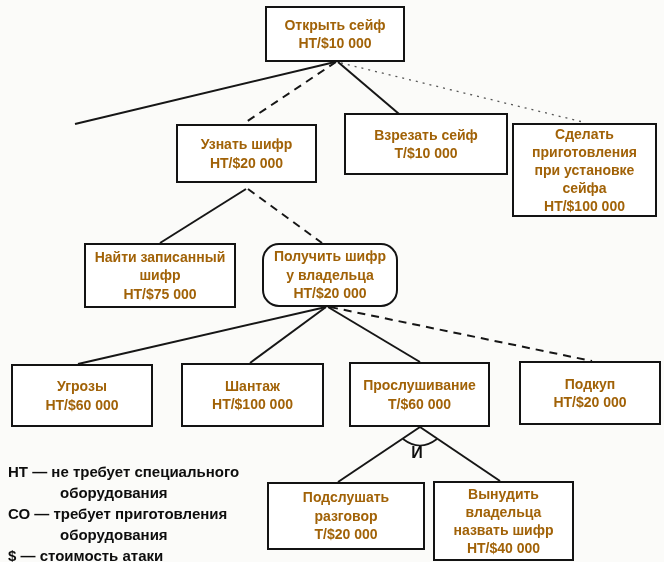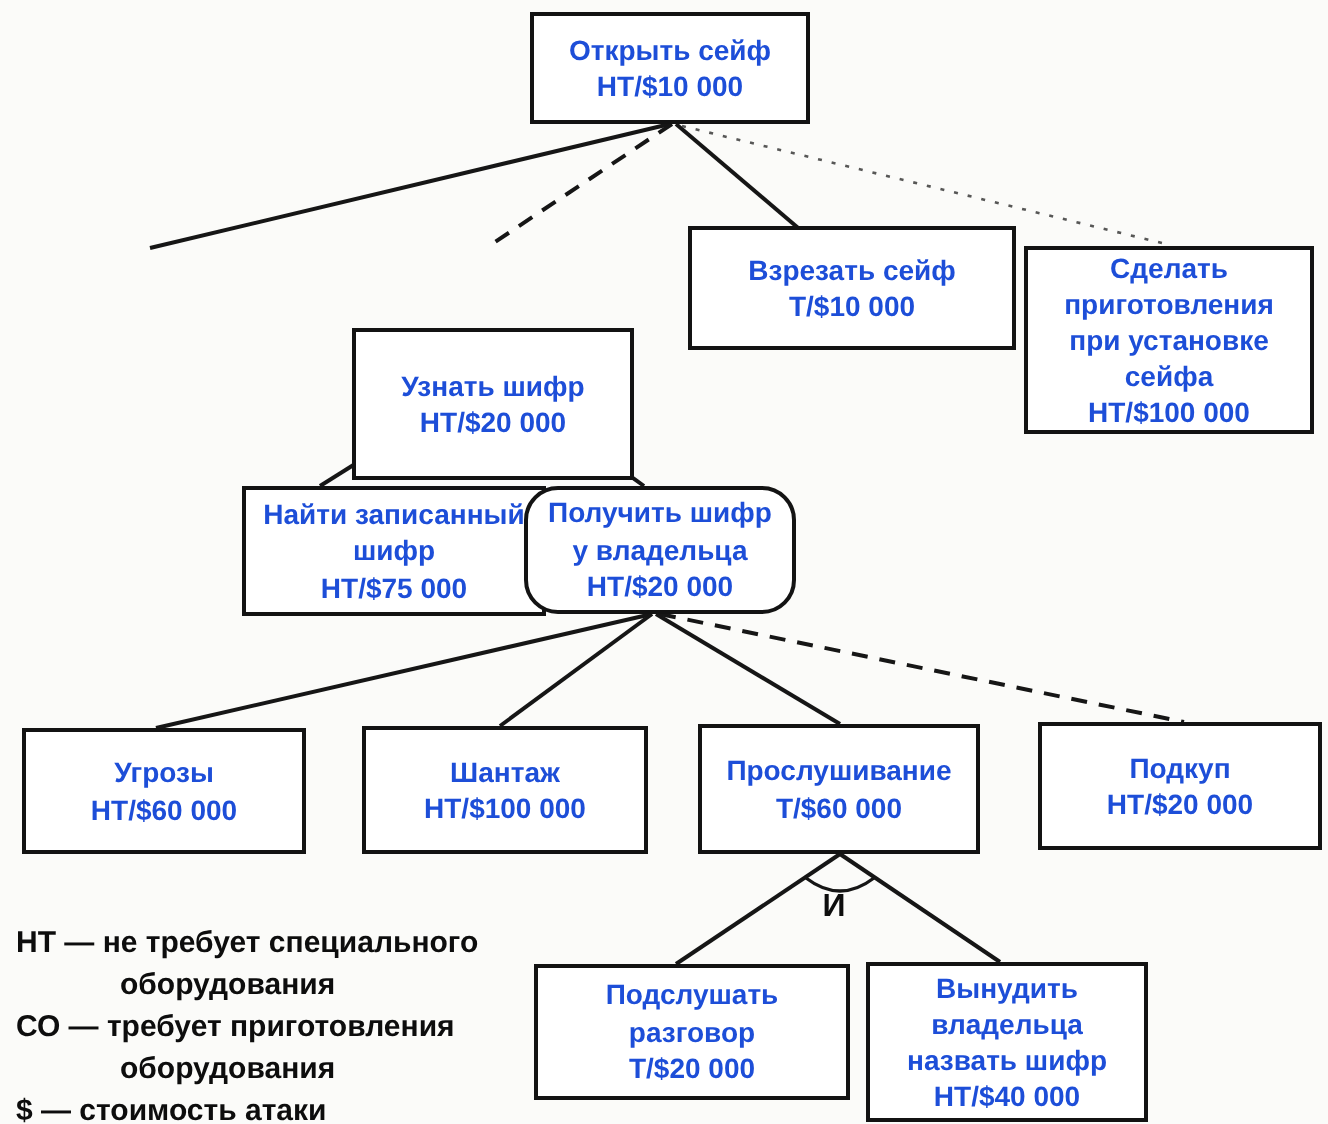--- a/index.html
+++ b/index.html
@@ -21,21 +21,21 @@
     position: absolute;
     left: 0; top: 0;
     width: 664px; height: 562px;
     z-index: 0;
   }
   .node {
     position: absolute;
     box-sizing: border-box;
     background: #ffffff;
     border: 2px solid #131313;
-    color: #1d4ed8;
+    color: #a16207;
     font-weight: bold;
     font-size: 14px;
     line-height: 1.32;
     text-align: center;
     white-space: pre-line;
     display: flex;
     align-items: center;
     justify-content: center;
     z-index: 1;
     padding: 1px 2px;
@@ -83,33 +83,33 @@
     <line class="edge-solid" x1="420" y1="427" x2="338" y2="482"></line>
     <line class="edge-solid" x1="420" y1="427" x2="500" y2="481"></line>
     <path class="and-arc" d="M 403 439 Q 420 452 437 439"></path>
     <text class="and-text" x="417" y="458" text-anchor="middle">И</text>
   </svg>
 
   <div class="node" style="left:265px; top:6px;  width:140px; height:56px;">Открыть сейф
 НТ/$10 000</div>
 
 
-  <div class="node" style="left:176px; top:124px; width:141px; height:76px;margin-top:40px;">Узнать шифр
+  <div class="node" style="left:176px; top:124px; width:141px; height:59px;">Узнать шифр
 НТ/$20 000</div>
 
   <div class="node" style="left:344px; top:113px; width:164px; height:62px;">Взрезать сейф
 Т/$10 000</div>
 
   <div class="node" style="left:512px; top:123px; width:145px; height:94px; line-height:1.3;">Сделать
 приготовления
 при установке
 сейфа
 НТ/$100 000</div>
 
-  <div class="node" style="left:84px;  top:243px; width:152px; height:65px;margin-left:37px;">Найти записанный
+  <div class="node" style="left:84px;  top:243px; width:152px; height:65px;">Найти записанный
 шифр
 НТ/$75 000</div>
 
   <div class="node" style="left:262px; top:243px; width:136px; height:64px;border-radius:17px;">Получить шифр
 у владельца
 НТ/$20 000</div>
 
   <div class="node" style="left:11px;  top:364px; width:142px; height:63px;">Угрозы
 НТ/$60 000</div>
 

